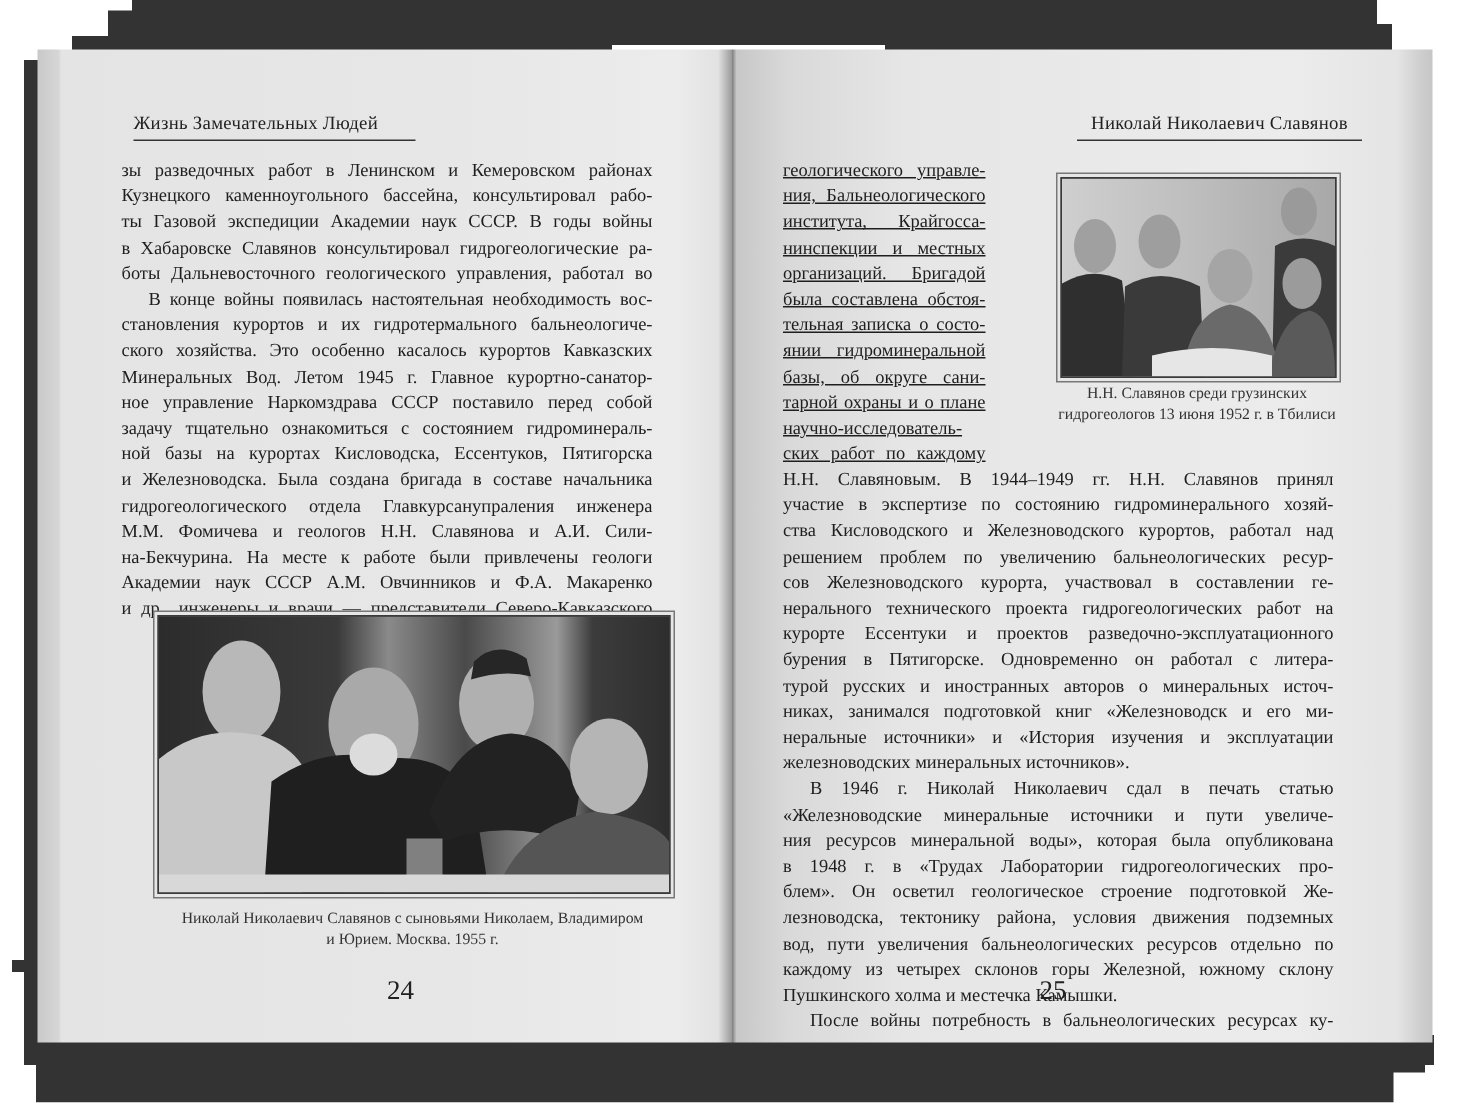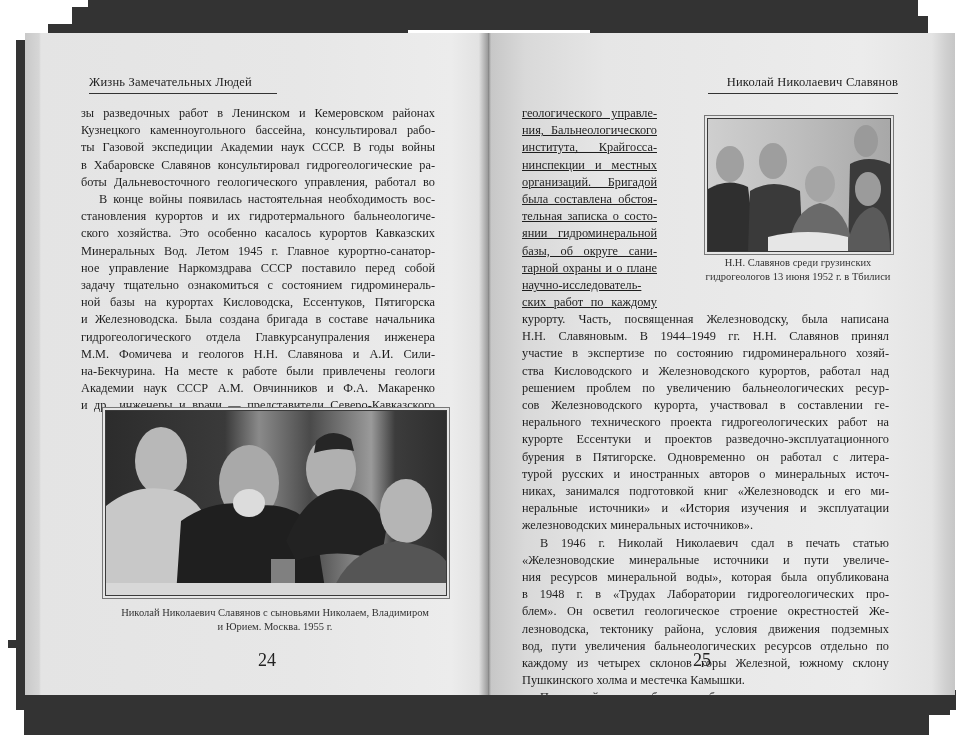--- a/index.html
+++ b/index.html
@@ -9,21 +9,21 @@
   .shadow { position:absolute; background:#333333; }
   .book { position:absolute; left:25px; top:33px; width:930px; height:662px; }
   .page { position:absolute; top:0; height:662px; overflow:hidden; }
   .page.left { left:0; width:463px;
     background:linear-gradient(to right,#c9c9c9 0px,#d6d6d6 14px,#e4e4e4 16px,#e7e7e7 60%,#ececec 92%,#e2e2e2 98%,#9a9a9a 100%); }
   .page.right { left:463px; width:467px;
     background:linear-gradient(to right,#7d7d7d 0px,#c7c7c7 3px,#d9d9d9 8%,#e6e6e6 25%,#ececec 80%,#e4e4e4 95%,#d0d0d0 98%,#c6c6c6 100%); }
   .running-head { position:absolute; top:42px; font-size:12.5px; font-family:"Liberation Serif", serif;
     color:#222; letter-spacing:0.2px; padding-bottom:3px; border-bottom:1.3px solid #333; }
   .left .running-head { left:64px; width:188px; }
-  .right .running-head { right:57px; width:190px; text-align:right; }
+  .right .running-head { right:47px; width:190px; text-align:center; }
   .text { position:absolute; font-size:12.3px; line-height:17.2px; text-align:justify; color:#1e1e1e;
     font-family:"Liberation Serif", serif; }
   .text p { margin:0; text-indent:0; }
   .line { display:block; text-align:justify; text-align-last:justify; white-space:nowrap; }
   .line.last { text-align-last:left; }
   .photo { position:absolute; border:1.5px solid #3a3a3a; box-shadow:0 0 0 2px #e6e6e6, 0 0 0 3px #777; overflow:hidden; }
   .caption { position:absolute; font-size:10.5px; line-height:13.5px; color:#333;
     text-align:center; font-family:"Liberation Serif", serif; }
   .folio { position:absolute; font-size:18px; color:#222; font-family:"Liberation Serif", serif; }
 </style>
@@ -156,40 +156,39 @@
       </svg>
     </div>
 
     <div class="caption" style="left:202px;top:223px;width:216px;">
       <div>Н.Н. Славянов среди грузинских</div>
       <div>гидрогеологов 13 июня 1952 г. в Тбилиси</div>
     </div>
 
     <div class="text" style="left:34px;top:278px;width:367px;">
       <p>
-        <span class="line">курорту. Часть, посвященная Железноводску, была написана</span>
         <span class="line">Н.Н. Славяновым. В 1944–1949 гг. Н.Н. Славянов принял</span>
         <span class="line">участие в экспертизе по состоянию гидроминерального хозяй-</span>
         <span class="line">ства Кисловодского и Железноводского курортов, работал над</span>
         <span class="line">решением проблем по увеличению бальнеологических ресур-</span>
         <span class="line">сов Железноводского курорта, участвовал в составлении ге-</span>
         <span class="line">нерального технического проекта гидрогеологических работ на</span>
         <span class="line">курорте Ессентуки и проектов разведочно-эксплуатационного</span>
         <span class="line">бурения в Пятигорске. Одновременно он работал с литера-</span>
         <span class="line">турой русских и иностранных авторов о минеральных источ-</span>
         <span class="line">никах, занимался подготовкой книг «Железноводск и его ми-</span>
         <span class="line">неральные источники» и «История изучения и эксплуатации</span>
         <span class="line last">железноводских минеральных источников».</span>
       </p>
       <p>
         <span class="line" style="padding-left:18px;">В 1946 г. Николай Николаевич сдал в печать статью</span>
         <span class="line">«Железноводские минеральные источники и пути увеличе-</span>
         <span class="line">ния ресурсов минеральной воды», которая была опубликована</span>
         <span class="line">в 1948 г. в «Трудах Лаборатории гидрогеологических про-</span>
-        <span class="line">блем». Он осветил геологическое строение окрестностей Же-</span>
+        <span class="line">блем». Он осветил геологическое строение подготовкой Же-</span>
         <span class="line">лезноводска, тектонику района, условия движения подземных</span>
         <span class="line">вод, пути увеличения бальнеологических ресурсов отдельно по</span>
         <span class="line">каждому из четырех склонов горы Железной, южному склону</span>
         <span class="line last">Пушкинского холма и местечка Камышки.</span>
       </p>
       <p>
         <span class="line" style="padding-left:18px;">После войны потребность в бальнеологических ресурсах ку-</span>
 
       </p>
     </div>

